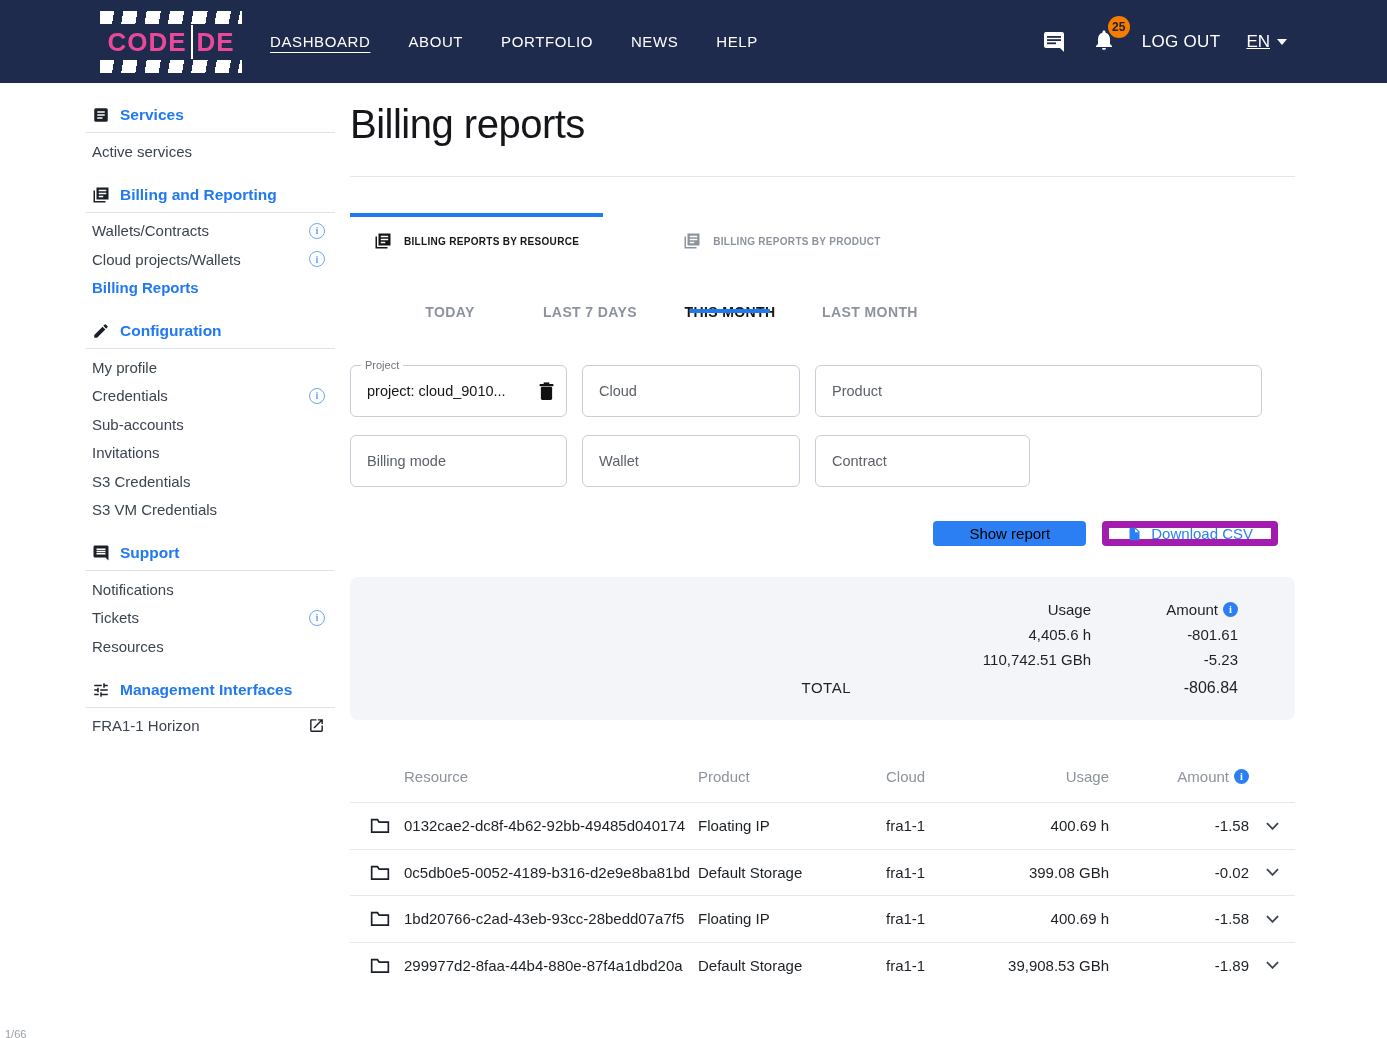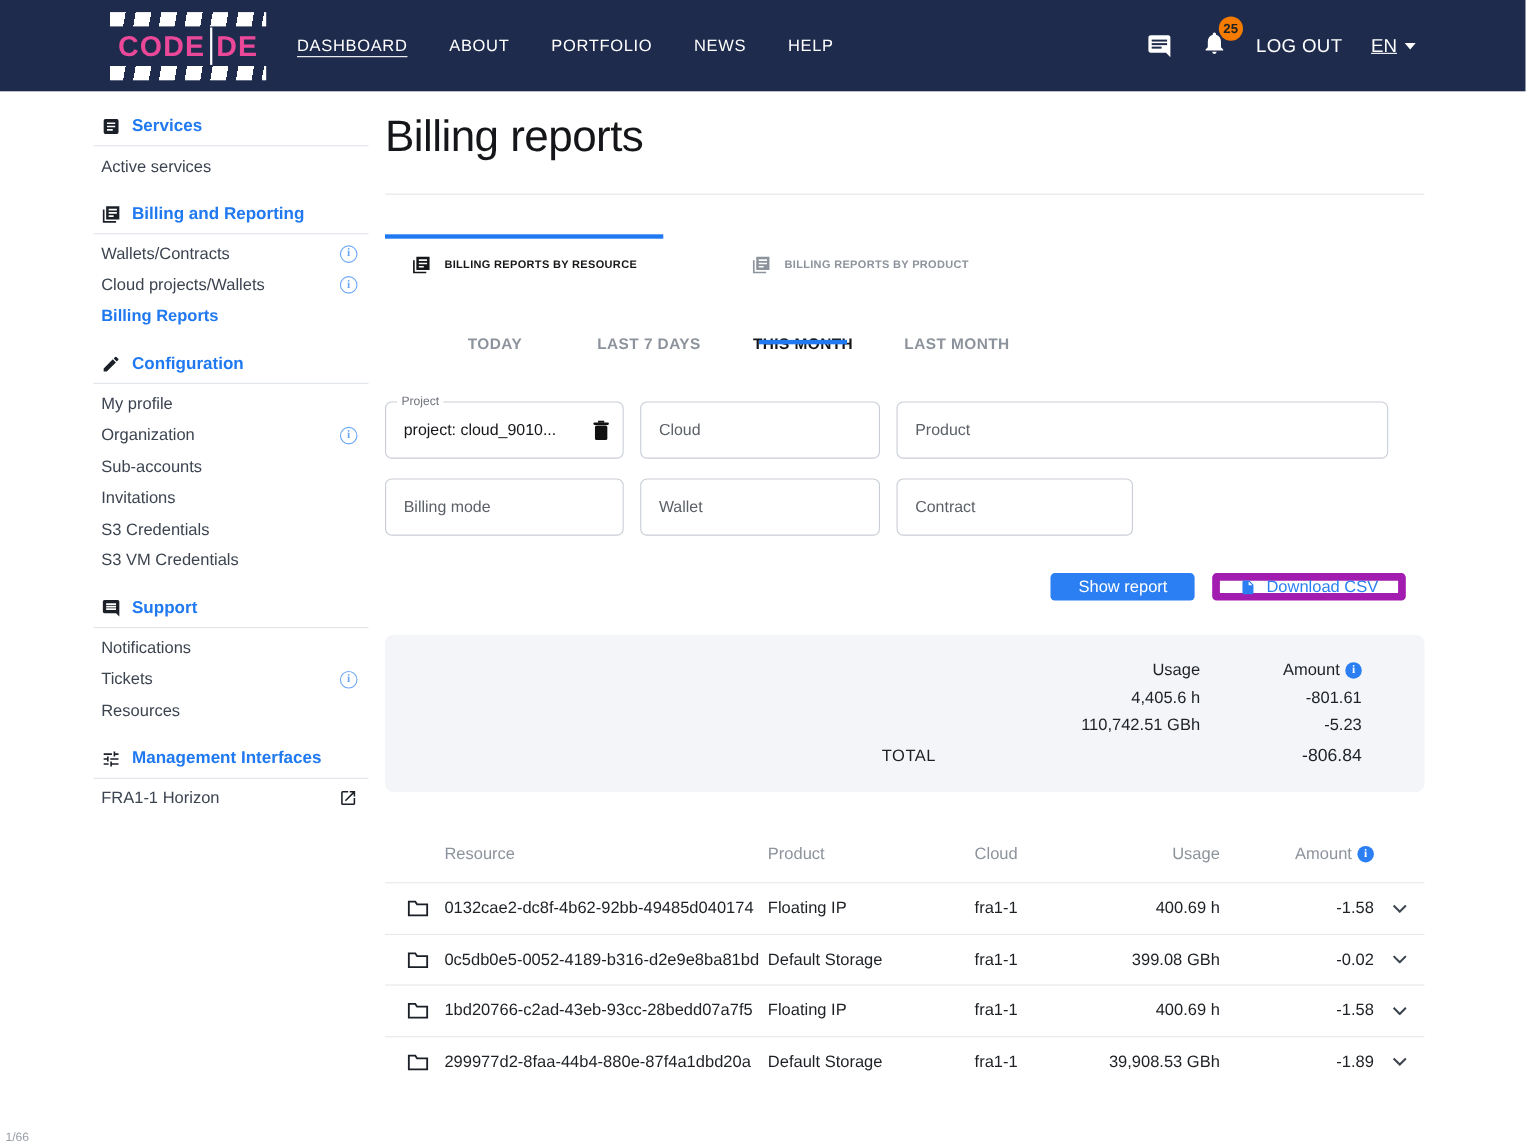--- a/index.html
+++ b/index.html
@@ -76,22 +76,22 @@
             padding:0 12px 0 16px; position:relative; color:#5c6168; font-size:14.5px; cursor:pointer; }
   .select-label { position:absolute; top:-7px; left:10px; background:#fff; padding:0 4px;
                   font-size:11px; color:#6f747c; }
   .select .value { color:#141619; }
   .select .dd-caret { margin-left:auto; width:0; height:0; border-left:5px solid transparent;
                       border-right:5px solid transparent; border-top:6px solid #808archive5; border-top-color:#7d8289; }
   .w-project { width:217px; } .w-cloud { width:218px; } .w-product { width:447px; }
   .w-billing { width:217px; } .w-wallet { width:218px; } .w-contract { width:215px; }
 
   .actions { display:flex; justify-content:flex-end; gap:16px; margin-top:34px; padding-right:17px; }
-  .btn-primary { background:#2b7ff2; color:#ffffff; border:none; border-radius:4px; font-size:15px;
-                 height:25px; padding:0 25px; display:flex; align-items:center; cursor:pointer;
+  .btn-primary { background:#2b7ff2; color:#000000; border:none; border-radius:4px; font-size:15px;
+                 height:25px; padding:0 36px; display:flex; align-items:center; cursor:pointer;
                  font-family:"Liberation Sans", sans-serif; }
   .btn-outline { background:#fff; color:#2b7ff2; border:7px solid #a21caf; border-radius:4px; font-size:15px;
                  height:25px; padding:0 18px; display:flex; align-items:center; gap:9px; cursor:pointer;
                  font-family:"Liberation Sans", sans-serif; }
 
   
   .summary { margin-top:31px; background:#f4f5f8; border-radius:8px; padding:20px 57px 20px 24px; }
   .sum-grid { display:grid; grid-template-columns:1fr 240px 147px; line-height:25px; font-size:15px; }
   .sum-grid .r { text-align:right; color:#1d2125; }
   .sum-head { color:#1d2125; }
@@ -199,21 +199,21 @@
       <svg width="18" height="18" viewBox="0 0 24 24" fill="currentColor">
           <path d="M3 17.25V21h3.75L17.81 9.94l-3.75-3.75L3 17.25zM20.71 7.04a1 1 0 0 0 0-1.41l-2.34-2.34a1 1 0 0 0-1.41 0l-1.83 1.83 3.75 3.75 1.83-1.83z"></path>
         </svg>
       <span>Configuration</span>
     </div>
     <hr class="side-hr">
     <div class="side-item">
       <span>My profile</span>
     </div>
     <div class="side-item">
-      <span>Organization</span>
+      <span>Credentials</span>
       <span class="info-badge">i</span>
     </div>
     <div class="side-item">
       <span>Sub-accounts</span>
     </div>
     <div class="side-item">
       <span>Invitations</span>
     </div>
     <div class="side-item">
       <span>S3 Credentials</span>

